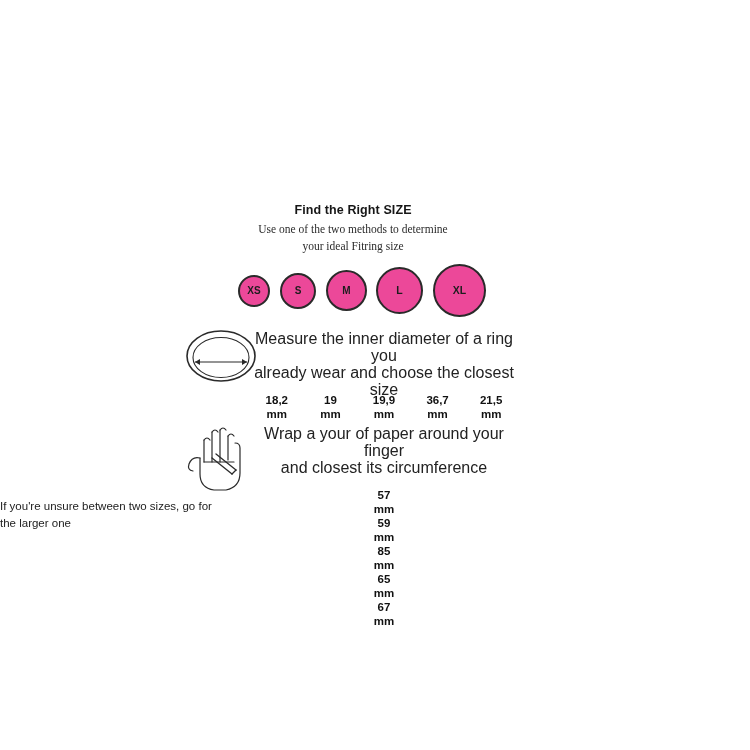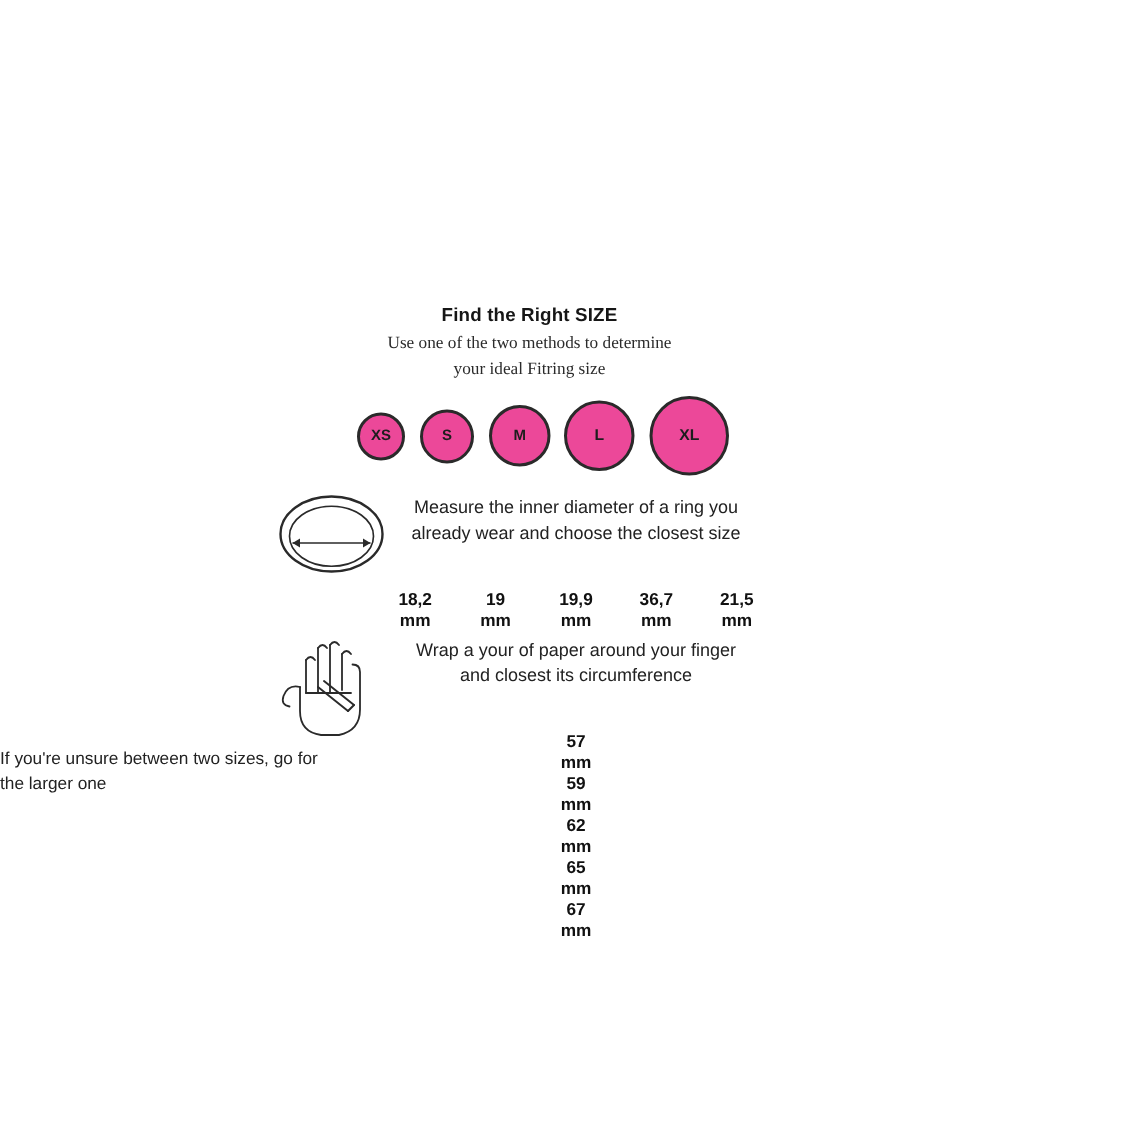--- a/index.html
+++ b/index.html
@@ -74,21 +74,21 @@
   .c-xs { width: 32px; height: 32px; left: 0px;   top: 14px; }
   .c-s  { width: 36px; height: 36px; left: 42px;  top: 12px; }
   .c-m  { width: 41px; height: 41px; left: 88px;  top: 9px;  }
   .c-l  { width: 47px; height: 47px; left: 138px; top: 6px;  }
   .c-xl { width: 53px; height: 53px; left: 195px; top: 3px;  }
   .c-xl span, .c-l span { font-size: 10.5px; }
 
   
   .method-text {
     position: absolute;
-    font-size: 12px;
+    font-size: 16px;
     color: #222;
     line-height: 17px;
     text-align: center;
   }
 
   .measure-row {
     position: absolute;
     display: flex;
     width: 268px;
     left: 250px;
@@ -239,21 +239,21 @@
   <div class="measure-row" style="top:463px;flex-direction:column;">
     <div class="measure-cell">
       <span>57</span>
       <span class="unit">mm</span>
     </div>
     <div class="measure-cell">
       <span>59</span>
       <span class="unit">mm</span>
     </div>
     <div class="measure-cell">
-      <span>62</span>
+      <span>85</span>
       <span class="unit">mm</span>
     </div>
     <div class="measure-cell">
       <span>65</span>
       <span class="unit">mm</span>
     </div>
     <div class="measure-cell">
       <span>67</span>
       <span class="unit">mm</span>
     </div>

